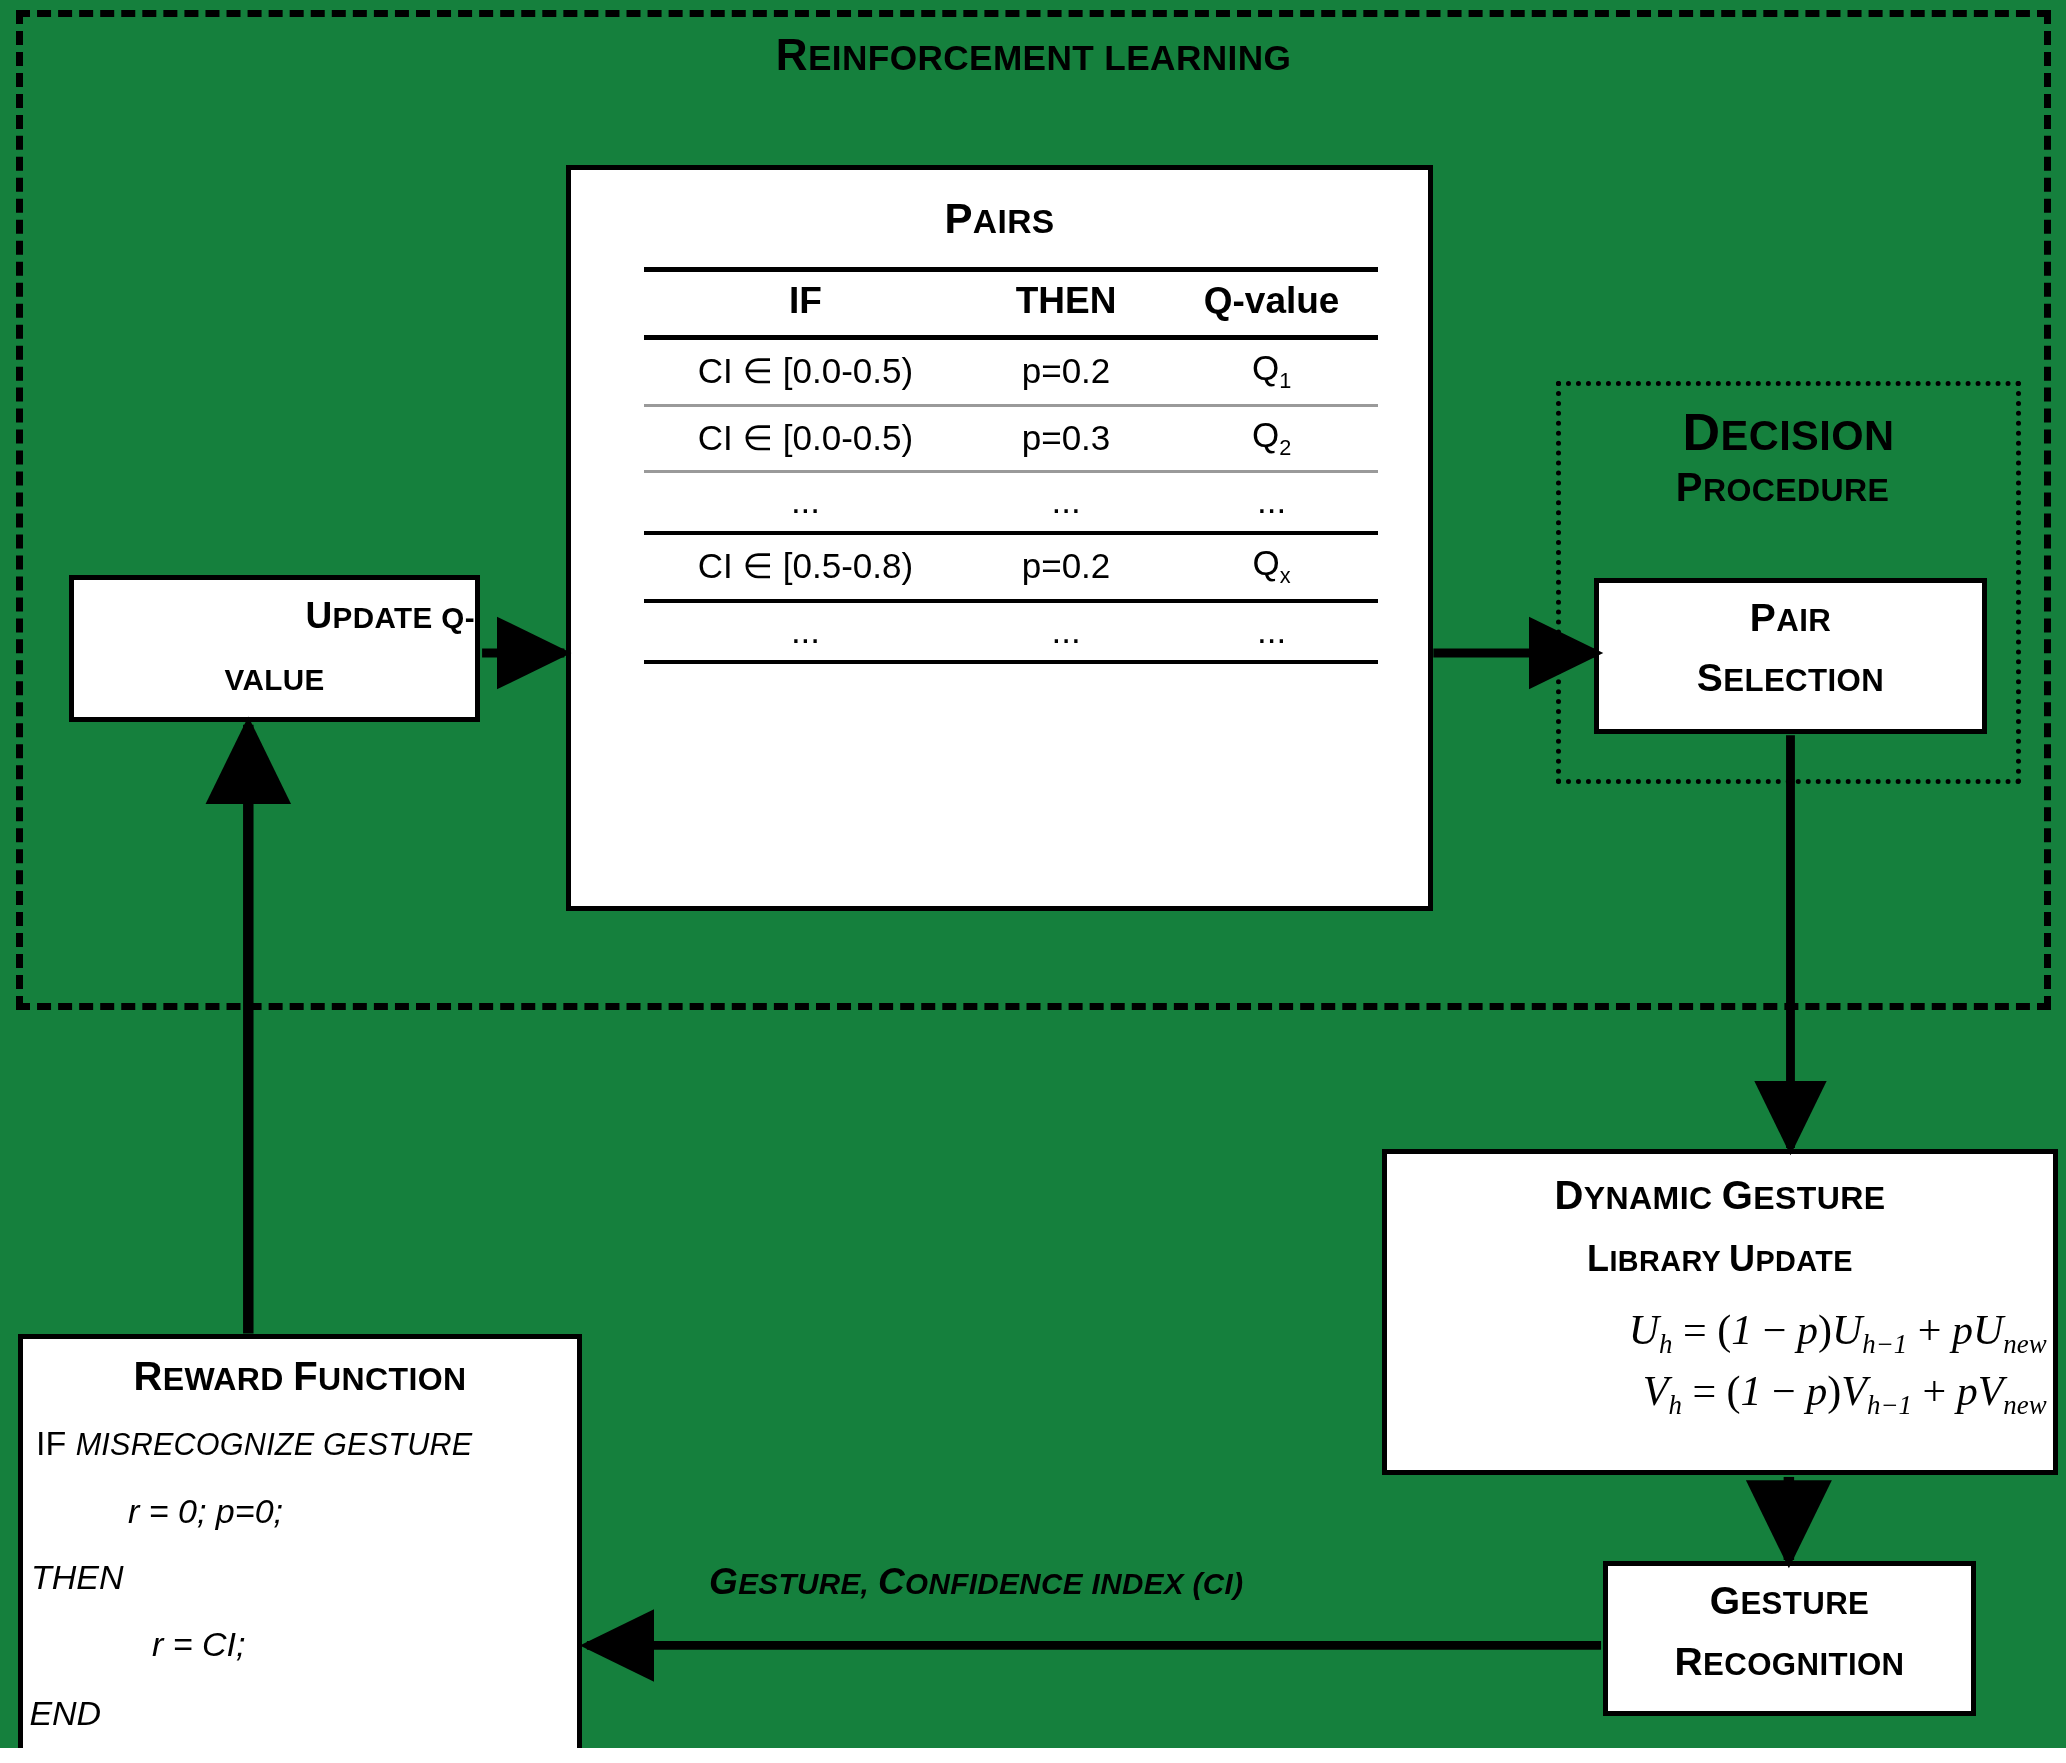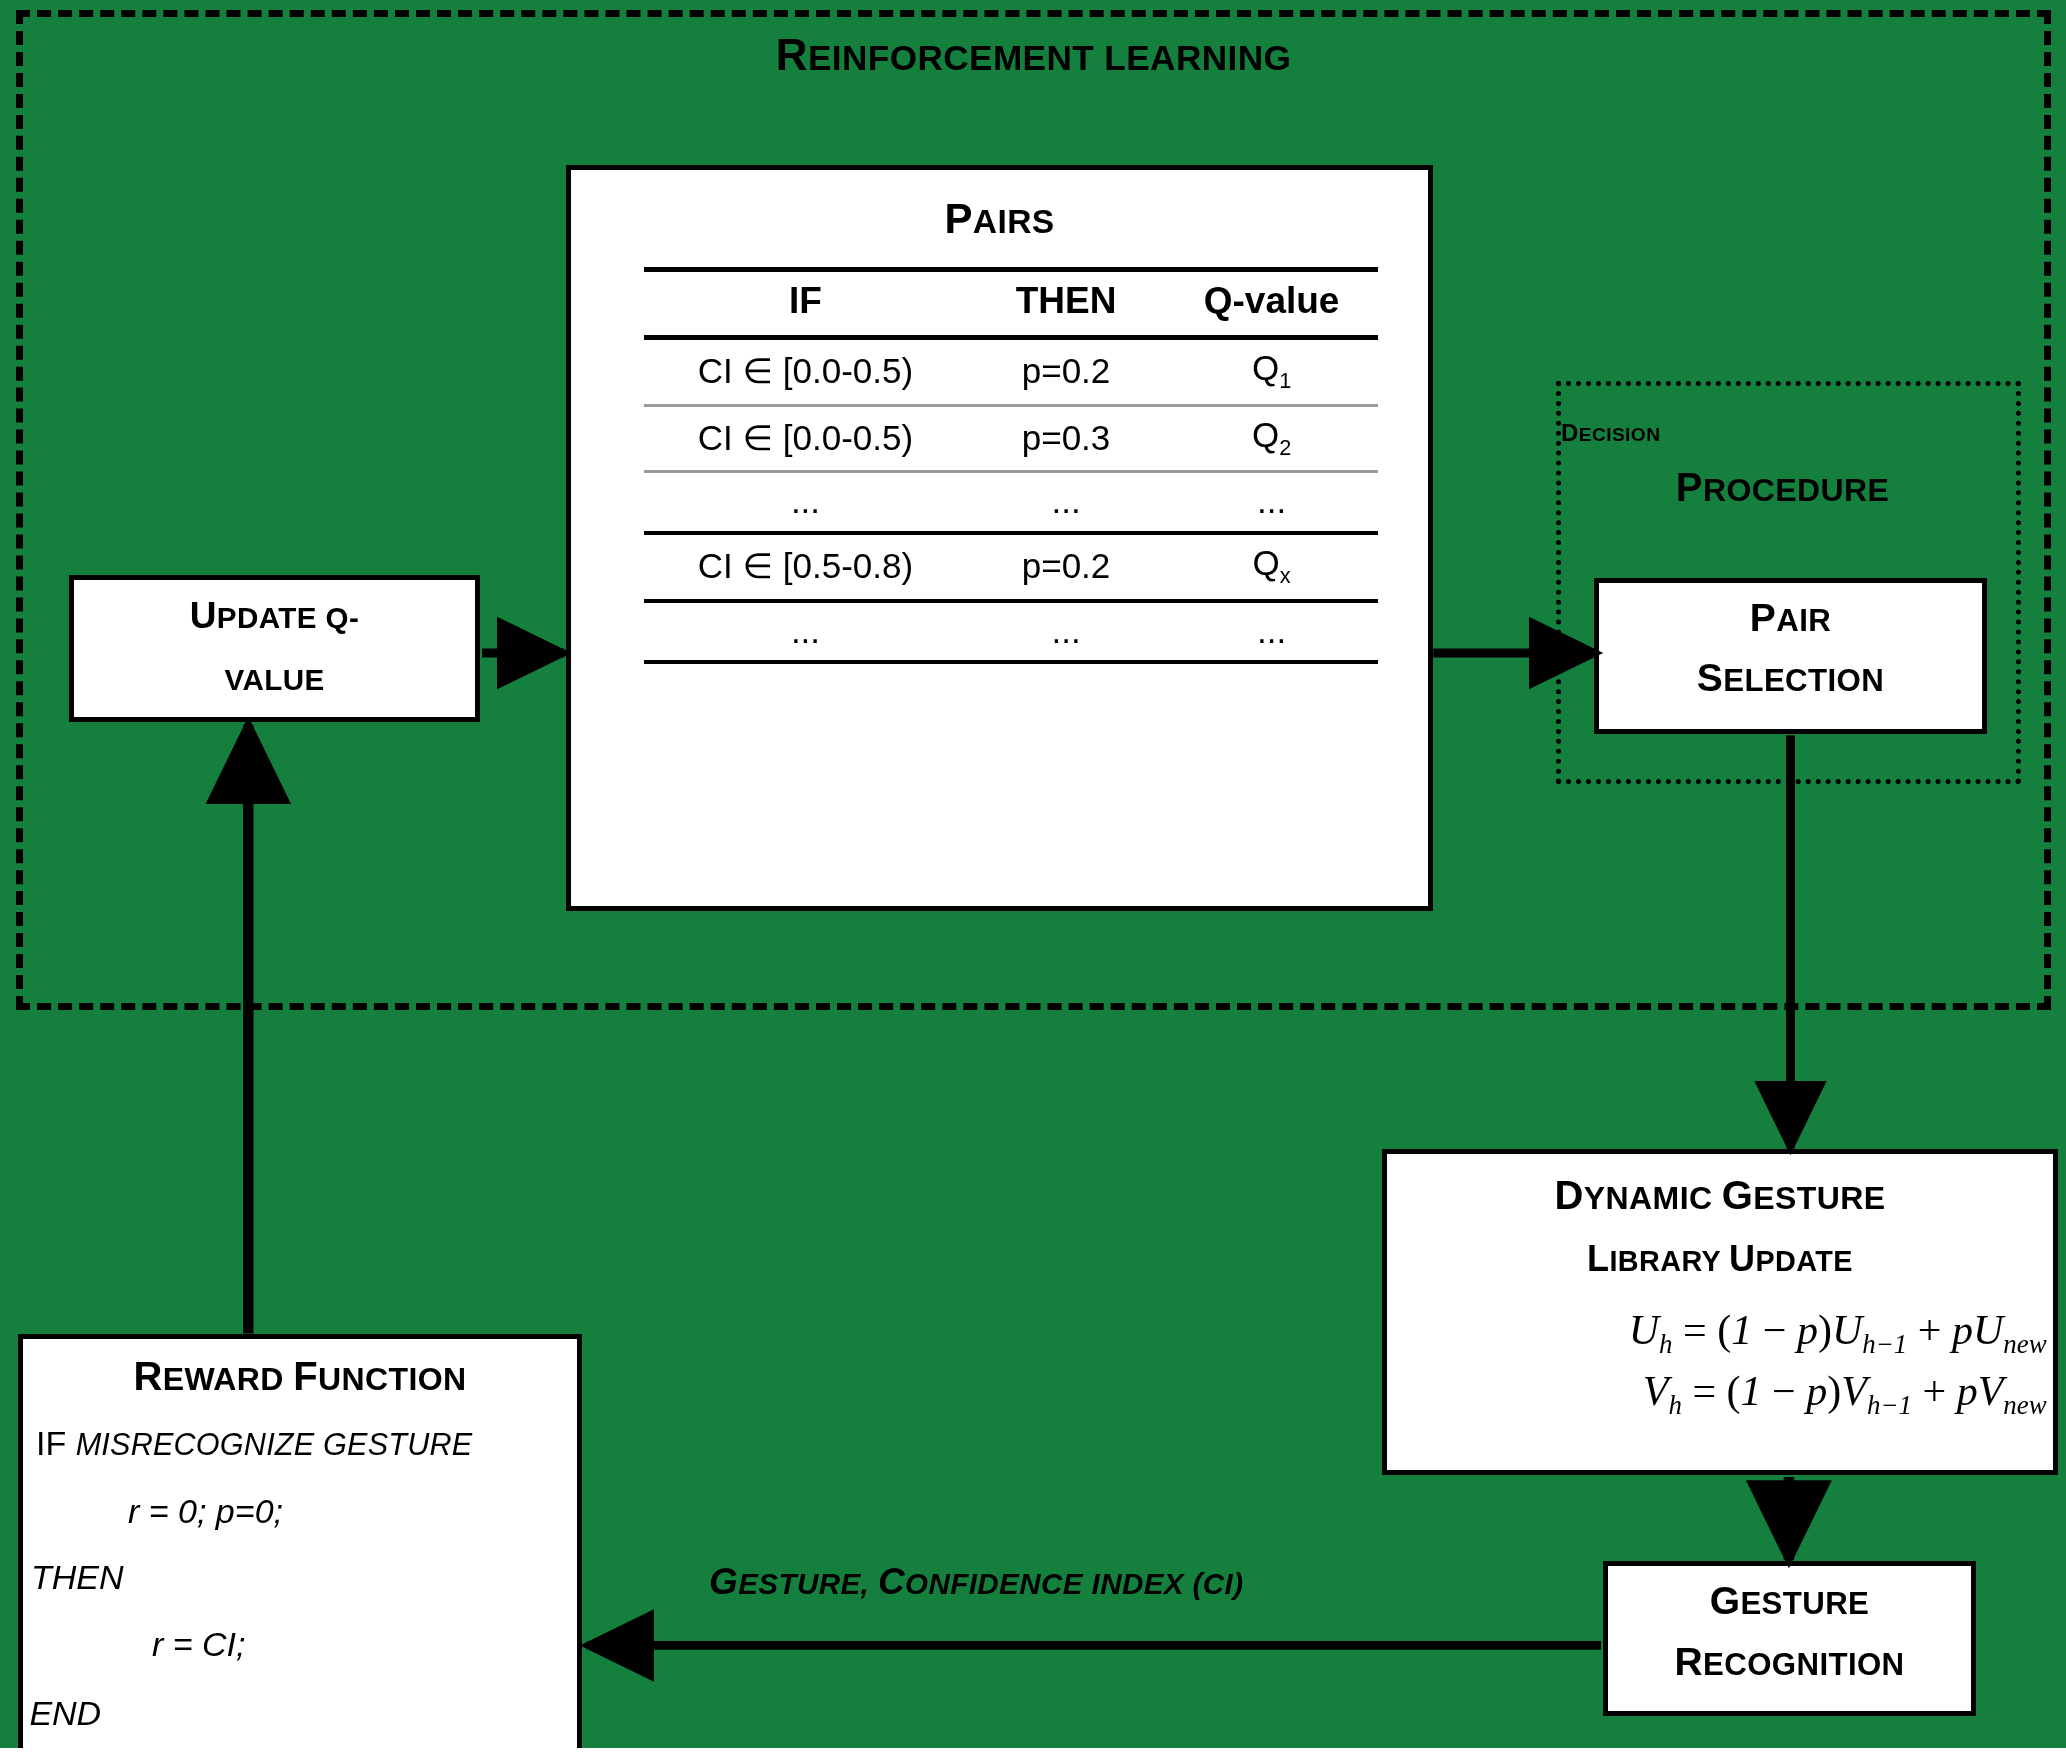--- a/index.html
+++ b/index.html
@@ -86,32 +86,32 @@
   #pairs-table tr.last td  { border-bottom: 7.3px solid #000; }
   #pairs-table td.c-if   { text-align: center; width: 44%; }
   #pairs-table td.c-then { text-align: center; width: 27%; }
   #pairs-table td.c-q    { text-align: center; width: 29%; }
   .qsub { font-size: 0.62em; vertical-align: sub; }
 
   
   #update-q-box { left: 69px; top: 575px; width: 411px; height: 147px; }
   #update-q-l1 {
     position: absolute; left: 0; right: 0; top: 14.5px;
-    text-align: center; font-size: 37px; line-height: 42px;
+    text-align: right; font-size: 37px; line-height: 42px;
   }
   #update-q-l2 {
     position: absolute; left: 0; right: 0; top: 77px;
     text-align: center; font-size: 37px; line-height: 42px;
   }
 
   
   #decision-box { left: 1556px; top: 381px; width: 465px; height: 403px; }
   #decision-l1 {
     position: absolute; left: 0; right: 0; top: 24px;
-    font-size: 24px; line-height: 45px;
+    text-align: center; font-size: 52px; line-height: 45px;
   }
   #decision-l2 {
     position: absolute; left: 0; right: 12px; top: 79px;
     text-align: center; font-size: 40px; line-height: 45px;
   }
   #pair-sel-box { left: 1594px; top: 578px; width: 393px; height: 156px; }
   #pair-sel-l1 {
     position: absolute; left: 0; right: 0; top: 13px;
     text-align: center; font-size: 39px; line-height: 44px;
   }

